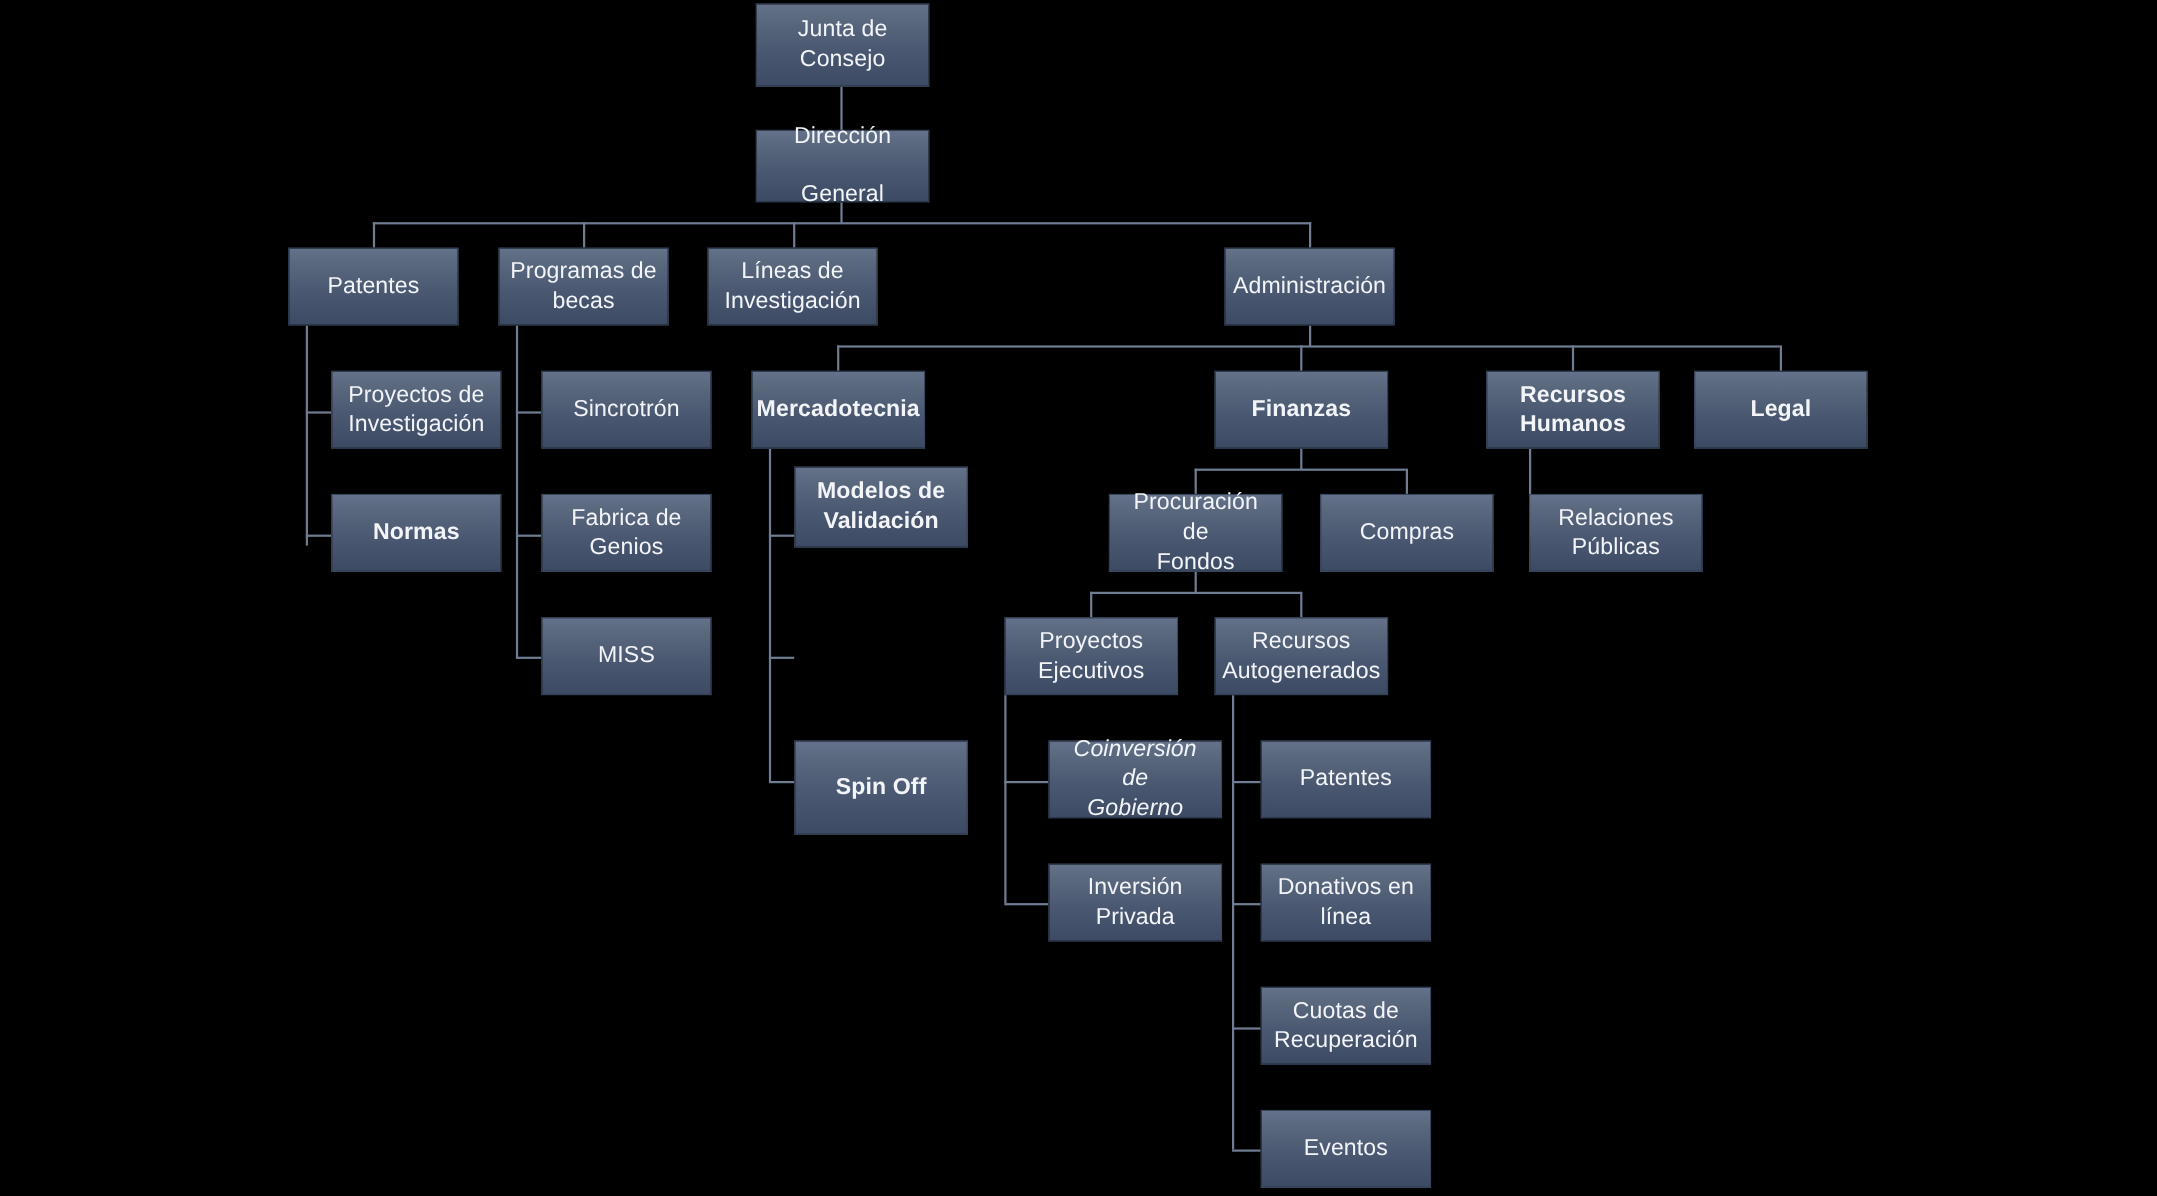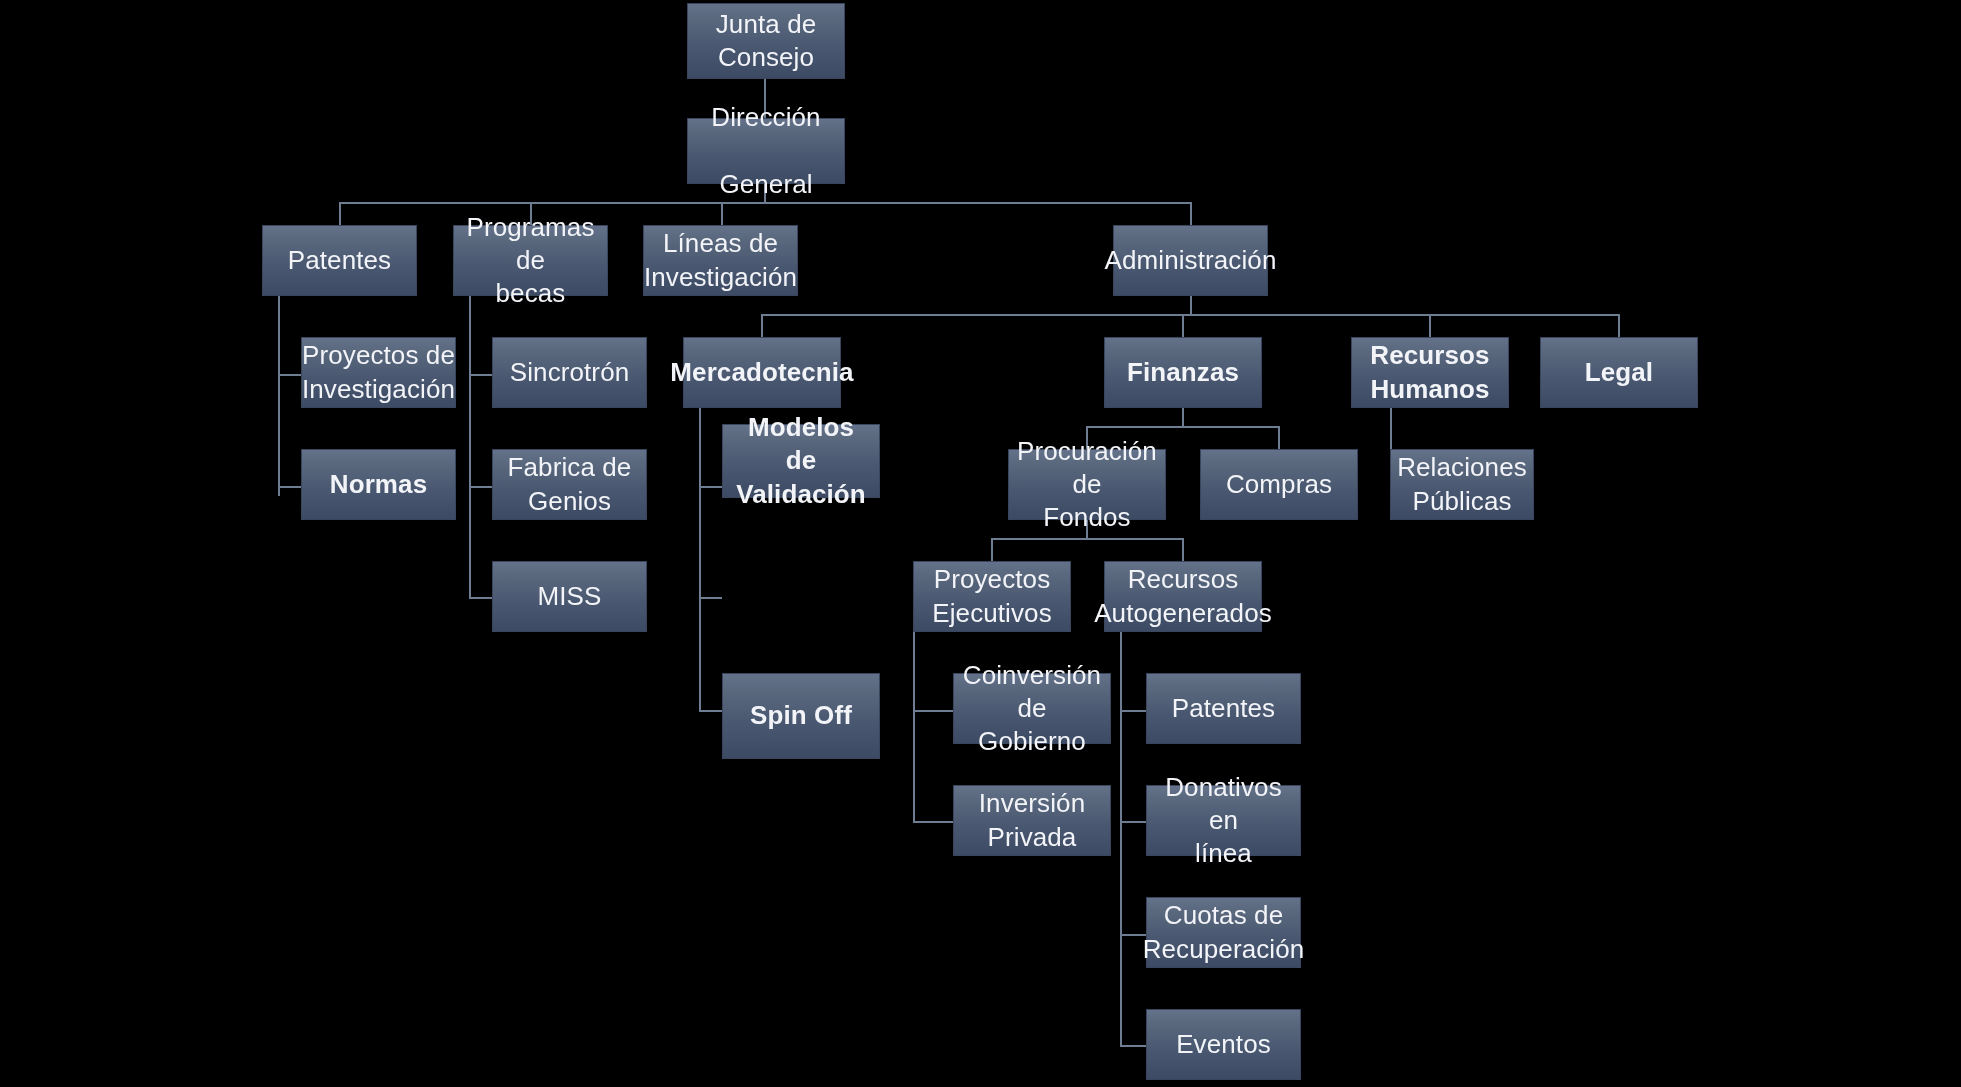--- a/index.html
+++ b/index.html
@@ -17,21 +17,21 @@
     height: 1087px;
     background: #000000;
   }
   .node {
     position: absolute;
     display: flex;
     align-items: center;
     justify-content: center;
     text-align: center;
     color: #f2f4f8;
-    font-size: 26px;
+    font-size: 21px;
     line-height: 1.28;
     padding: 4px 8px;
     background: linear-gradient(to bottom, #63718a 0%, #5b697f 18%, #4a5871 55%, #3c4a63 100%);
     border: 1px solid #39465d;
     white-space: pre-line;
     letter-spacing: 0.1px;
   }
   .node.bold { font-weight: bold; }
   .conn {
     position: absolute;
@@ -140,30 +140,30 @@
   <div class="node bold" style="left:1351px; top:337px; width:158px; height:71px;">Recursos
 Humanos</div>
 
   <div class="node bold" style="left:1540px; top:337px; width:158px; height:71px;">Legal</div>
 
   <div class="node" style="left:1008px; top:449px; width:158px; height:71px;">Procuración de
 Fondos</div>
 
   <div class="node" style="left:1200px; top:449px; width:158px; height:71px;">Compras</div>
 
-  <div class="node" style="left:1390px; top:449px; width:144px; height:71px;">Relaciones
+  <div class="node" style="left:1390px; top:449px; width:158px; height:71px;">Relaciones
 Públicas</div>
 
   <div class="node" style="left:913px; top:561px; width:158px; height:71px;">Proyectos
 Ejecutivos</div>
 
   <div class="node" style="left:1104px; top:561px; width:158px; height:71px;">Recursos
 Autogenerados</div>
 
-  <div class="node" style="left:953px; top:673px; width:158px; height:71px;">Coinversión  de
+  <div class="node" style="left:953px; top:673px; width:158px; height:71px;font-style:italic;">Coinversión  de
 Gobierno</div>
 
   <div class="node" style="left:953px; top:785px; width:158px; height:71px;">Inversión
 Privada</div>
 
   <div class="node" style="left:1146px; top:673px; width:155px; height:71px;">Patentes</div>
 
   <div class="node" style="left:1146px; top:785px; width:155px; height:71px;">Donativos en
 línea</div>
 

